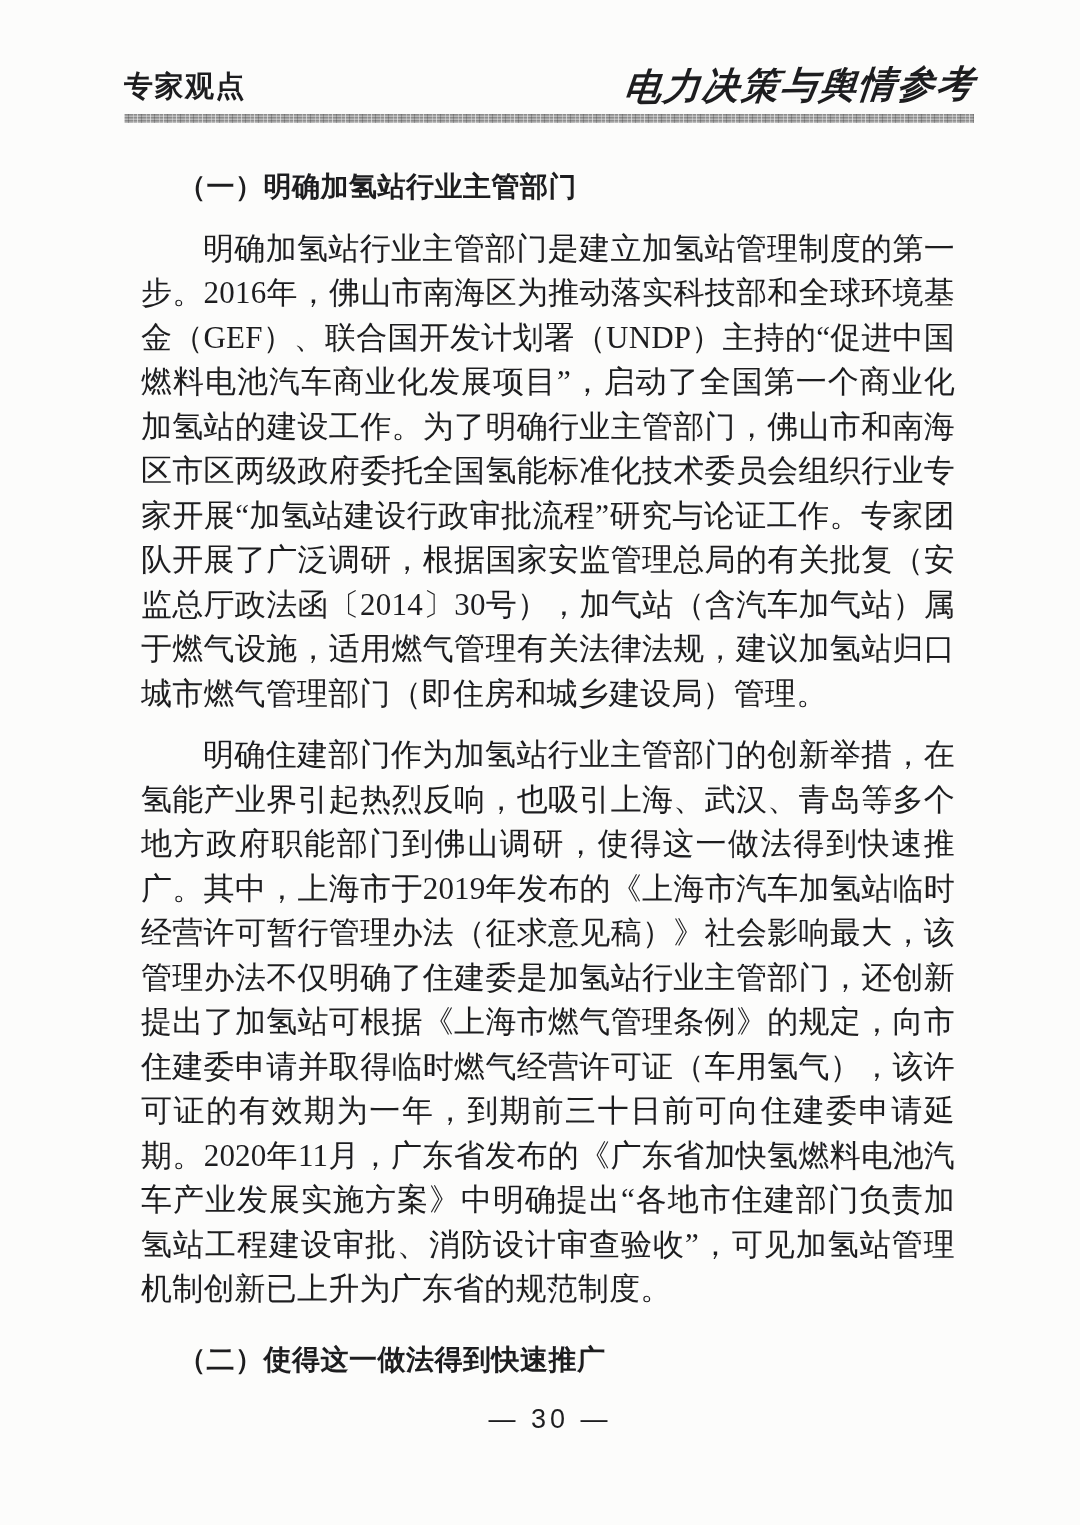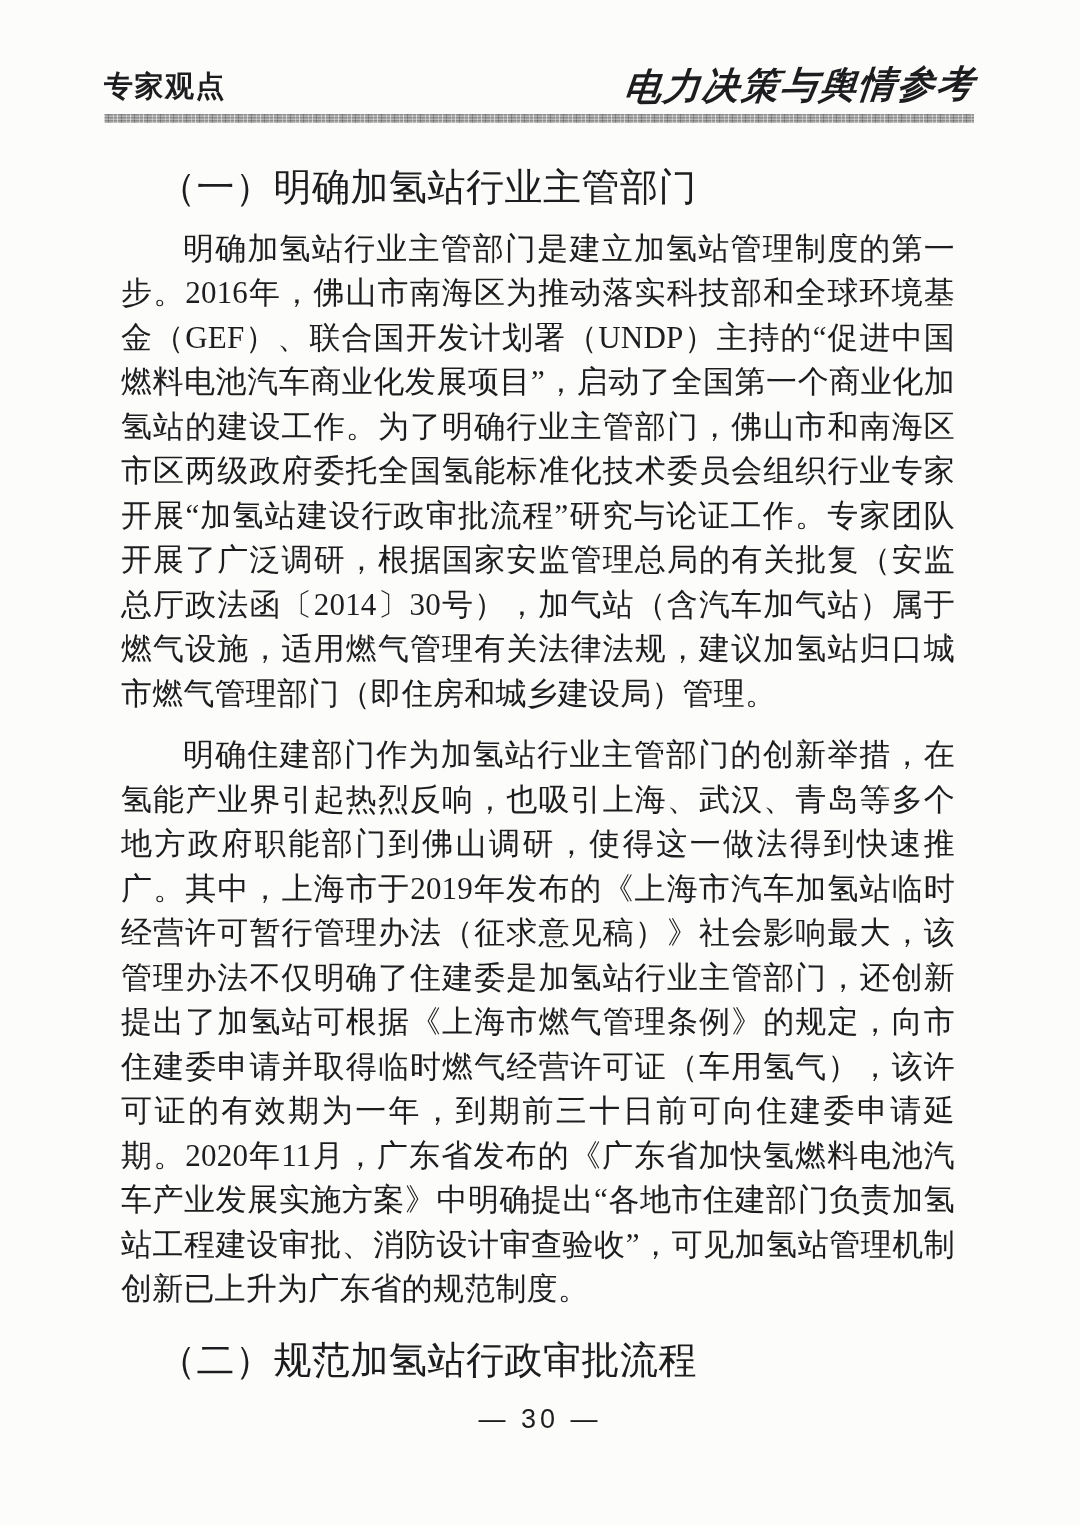--- a/index.html
+++ b/index.html
@@ -15,20 +15,21 @@
   .page {
     position: relative;
     width: 1080px;
     height: 1525px;
     margin: 0 auto;
     box-sizing: border-box;
     background: var(--paper);
     color: var(--ink);
     font-family: "Liberation Serif", serif;
     overflow: hidden;
+    padding-left: 20px;
   }
   
   .page-header {
     padding: 64px 106px 0 104px;
   }
   .header-row {
     display: flex;
     justify-content: space-between;
     align-items: flex-end;
   }
@@ -65,22 +66,22 @@
       repeating-linear-gradient(0deg,
         rgba(255,255,255,0.30) 0 1px,
         rgba(0,0,0,0.10)       2px 3px);
   }
   
   .page-body {
     padding: 0 108px 0 104px;
   }
   .sec-heading {
     margin: 46px 0 22px 0;
-    font-size: 38px;
-    font-weight: normal;
+    font-size: 28px;
+    font-weight: bold;
     line-height: 36px;
     text-indent: 54px;
     letter-spacing: 0.5px;
   }
   .sec-heading.second {
     margin-top: 30px;
     margin-bottom: 24px;
   }
   .body-para {
     margin: 17px;
@@ -118,21 +119,21 @@
 
   <main class="page-body">
 
     <h2 class="sec-heading">（一）明确加氢站行业主管部门</h2>
 
     <p class="body-para">明确加氢站行业主管部门是建立加氢站管理制度的第一步。2016年，佛山市南海区为推动落实科技部和全球环境基金（GEF）、联合国开发计划署（UNDP）主持的“促进中国燃料电池汽车商业化发展项目”，启动了全国第一个商业化加氢站的建设工作。为了明确行业主管部门，佛山市和南海区市区两级政府委托全国氢能标准化技术委员会组织行业专家开展“加氢站建设行政审批流程”研究与论证工作。专家团队开展了广泛调研，根据国家安监管理总局的有关批复（安监总厅政法函〔2014〕30号），加气站（含汽车加气站）属于燃气设施，适用燃气管理有关法律法规，建议加氢站归口城市燃气管理部门（即住房和城乡建设局）管理。</p>
 
     <p class="body-para">明确住建部门作为加氢站行业主管部门的创新举措，在氢能产业界引起热烈反响，也吸引上海、武汉、青岛等多个地方政府职能部门到佛山调研，使得这一做法得到快速推广。其中，上海市于2019年发布的《上海市汽车加氢站临时经营许可暂行管理办法（征求意见稿）》社会影响最大，该管理办法不仅明确了住建委是加氢站行业主管部门，还创新提出了加氢站可根据《上海市燃气管理条例》的规定，向市住建委申请并取得临时燃气经营许可证（车用氢气），该许可证的有效期为一年，到期前三十日前可向住建委申请延期。2020年11月，广东省发布的《广东省加快氢燃料电池汽车产业发展实施方案》中明确提出“各地市住建部门负责加氢站工程建设审批、消防设计审查验收”，可见加氢站管理机制创新已上升为广东省的规范制度。</p>
 
 
-    <h2 class="sec-heading second">（二）规范加氢站行政审批流程</h2>
+    <h2 class="sec-heading second">（二）使得这一做法得到快速推广</h2>
 
 
   </main>
 
   <footer class="page-footer">
     <span class="page-number">— 30 —</span>
   </footer>
 
 </div>
 

